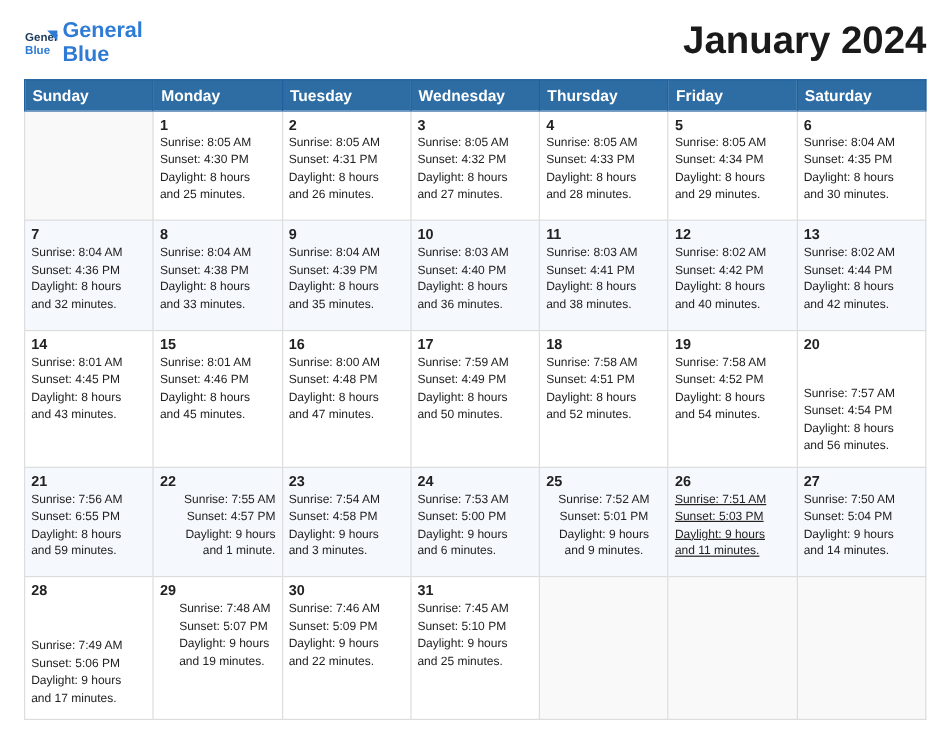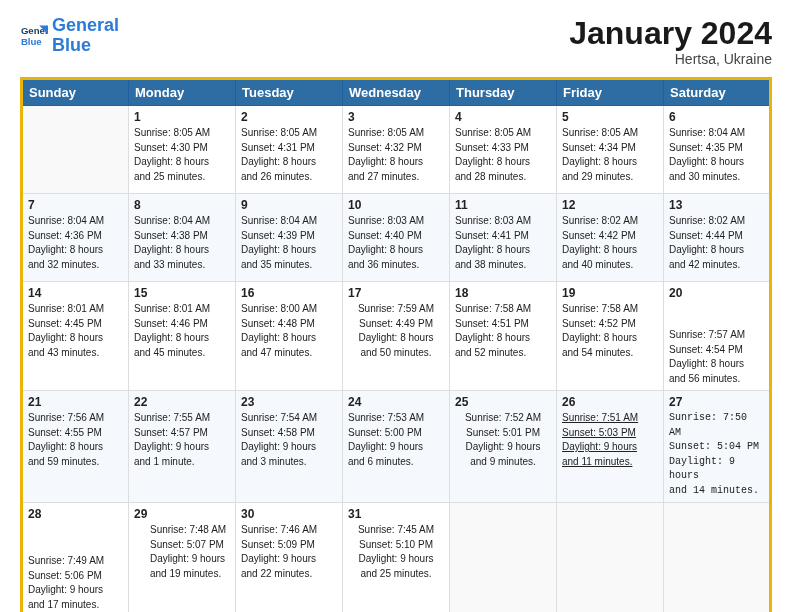--- a/index.html
+++ b/index.html
@@ -35,35 +35,35 @@
       line-height: 1.1;
     }
     .logo-text span {
       color: #2e7bd6;
     }
     .logo-icon {
       width: 28px;
       height: 28px;
     }
     .title-block {
-      text-align: right;
+      text-align: left;
     }
     .month-year {
       font-size: 32px;
       font-weight: bold;
       color: #1a1a1a;
       line-height: 1.1;
     }
     .location {
       font-size: 14px;
       color: #444;
     }
     .calendar {
       flex: 1;
-      border: 3px solid #eab308;
+      border: 1px solid #eab308;
       border-collapse: collapse;
       width: 100%;
       table-layout: fixed;
     }
     .calendar th {
       background: #2e6da4;
       color: #fff;
       text-align: left;
       padding: 5px 6px;
       font-size: 13px;
@@ -114,21 +114,20 @@
       </svg>
       <div>
         <div class="logo-text">
           <span>General</span><br>
           <span style="color:#2e7bd6">Blue</span>
         </div>
       </div>
     </div>
     <div class="title-block">
       <div class="month-year">January 2024</div>
-      <div class="location">Hertsa, Ukraine</div>
     </div>
   </div>
 
   <table class="calendar">
     <thead>
       <tr>
         <th>Sunday</th>
         <th>Monday</th>
         <th>Tuesday</th>
         <th>Wednesday</th>
@@ -251,21 +250,21 @@
           </td>
           <td>
             <span class="day-num">16</span>
             <div class="day-info" style="white-space: pre-line;">Sunrise: 8:00 AM
 Sunset: 4:48 PM
 Daylight: 8 hours
 and 47 minutes.</div>
           </td>
           <td>
             <span class="day-num">17</span>
-            <div class="day-info" style="white-space: pre-line; text-align: center;">Sunrise: 7:59 AM
+            <div class="day-info" style="white-space: pre-line;">Sunrise: 7:59 AM
 Sunset: 4:49 PM
 Daylight: 8 hours
 and 50 minutes.</div>
           </td>
           <td>
             <span class="day-num">18</span>
             <div class="day-info" style="white-space: pre-line;">Sunrise: 7:58 AM
 Sunset: 4:51 PM
 Daylight: 8 hours
 and 52 minutes.</div>
@@ -282,27 +281,27 @@
             <div class="day-info" style="white-space: pre-line; margin-top: 28px;">Sunrise: 7:57 AM
 Sunset: 4:54 PM
 Daylight: 8 hours
 and 56 minutes.</div>
           </td>
         </tr>
         <tr>
           <td>
             <span class="day-num">21</span>
             <div class="day-info" style="white-space: pre-line;">Sunrise: 7:56 AM
-Sunset: 4:55 PM
+Sunset: 6:55 PM
 Daylight: 8 hours
 and 59 minutes.</div>
           </td>
           <td>
             <span class="day-num">22</span>
-            <div class="day-info" style="white-space: pre-line;">Sunrise: 7:55 AM
+            <div class="day-info" style="white-space: pre-line; text-align: right;">Sunrise: 7:55 AM
 Sunset: 4:57 PM
 Daylight: 9 hours
 and 1 minute.</div>
           </td>
           <td>
             <span class="day-num">23</span>
             <div class="day-info" style="white-space: pre-line;">Sunrise: 7:54 AM
 Sunset: 4:58 PM
 Daylight: 9 hours
 and 3 minutes.</div>
@@ -323,21 +322,21 @@
           </td>
           <td>
             <span class="day-num">26</span>
             <div class="day-info" style="white-space: pre-line; text-decoration: underline;">Sunrise: 7:51 AM
 Sunset: 5:03 PM
 Daylight: 9 hours
 and 11 minutes.</div>
           </td>
           <td>
             <span class="day-num">27</span>
-            <div class="day-info" style="white-space: pre-line; font-family: Liberation Mono, monospace;">Sunrise: 7:50 AM
+            <div class="day-info" style="white-space: pre-line;">Sunrise: 7:50 AM
 Sunset: 5:04 PM
 Daylight: 9 hours
 and 14 minutes.</div>
           </td>
         </tr>
         <tr>
           <td>
             <span class="day-num">28</span>
             <div class="day-info" style="white-space: pre-line; margin-top: 33px;">Sunrise: 7:49 AM
 Sunset: 5:06 PM
@@ -353,21 +352,21 @@
           </td>
           <td>
             <span class="day-num">30</span>
             <div class="day-info" style="white-space: pre-line;">Sunrise: 7:46 AM
 Sunset: 5:09 PM
 Daylight: 9 hours
 and 22 minutes.</div>
           </td>
           <td>
             <span class="day-num">31</span>
-            <div class="day-info" style="white-space: pre-line; text-align: center;">Sunrise: 7:45 AM
+            <div class="day-info" style="white-space: pre-line;">Sunrise: 7:45 AM
 Sunset: 5:10 PM
 Daylight: 9 hours
 and 25 minutes.</div>
           </td>
           <td class="empty-cell"></td>
           <td class="empty-cell"></td>
           <td class="empty-cell"></td>
         </tr>
       </tbody>
   </table>

